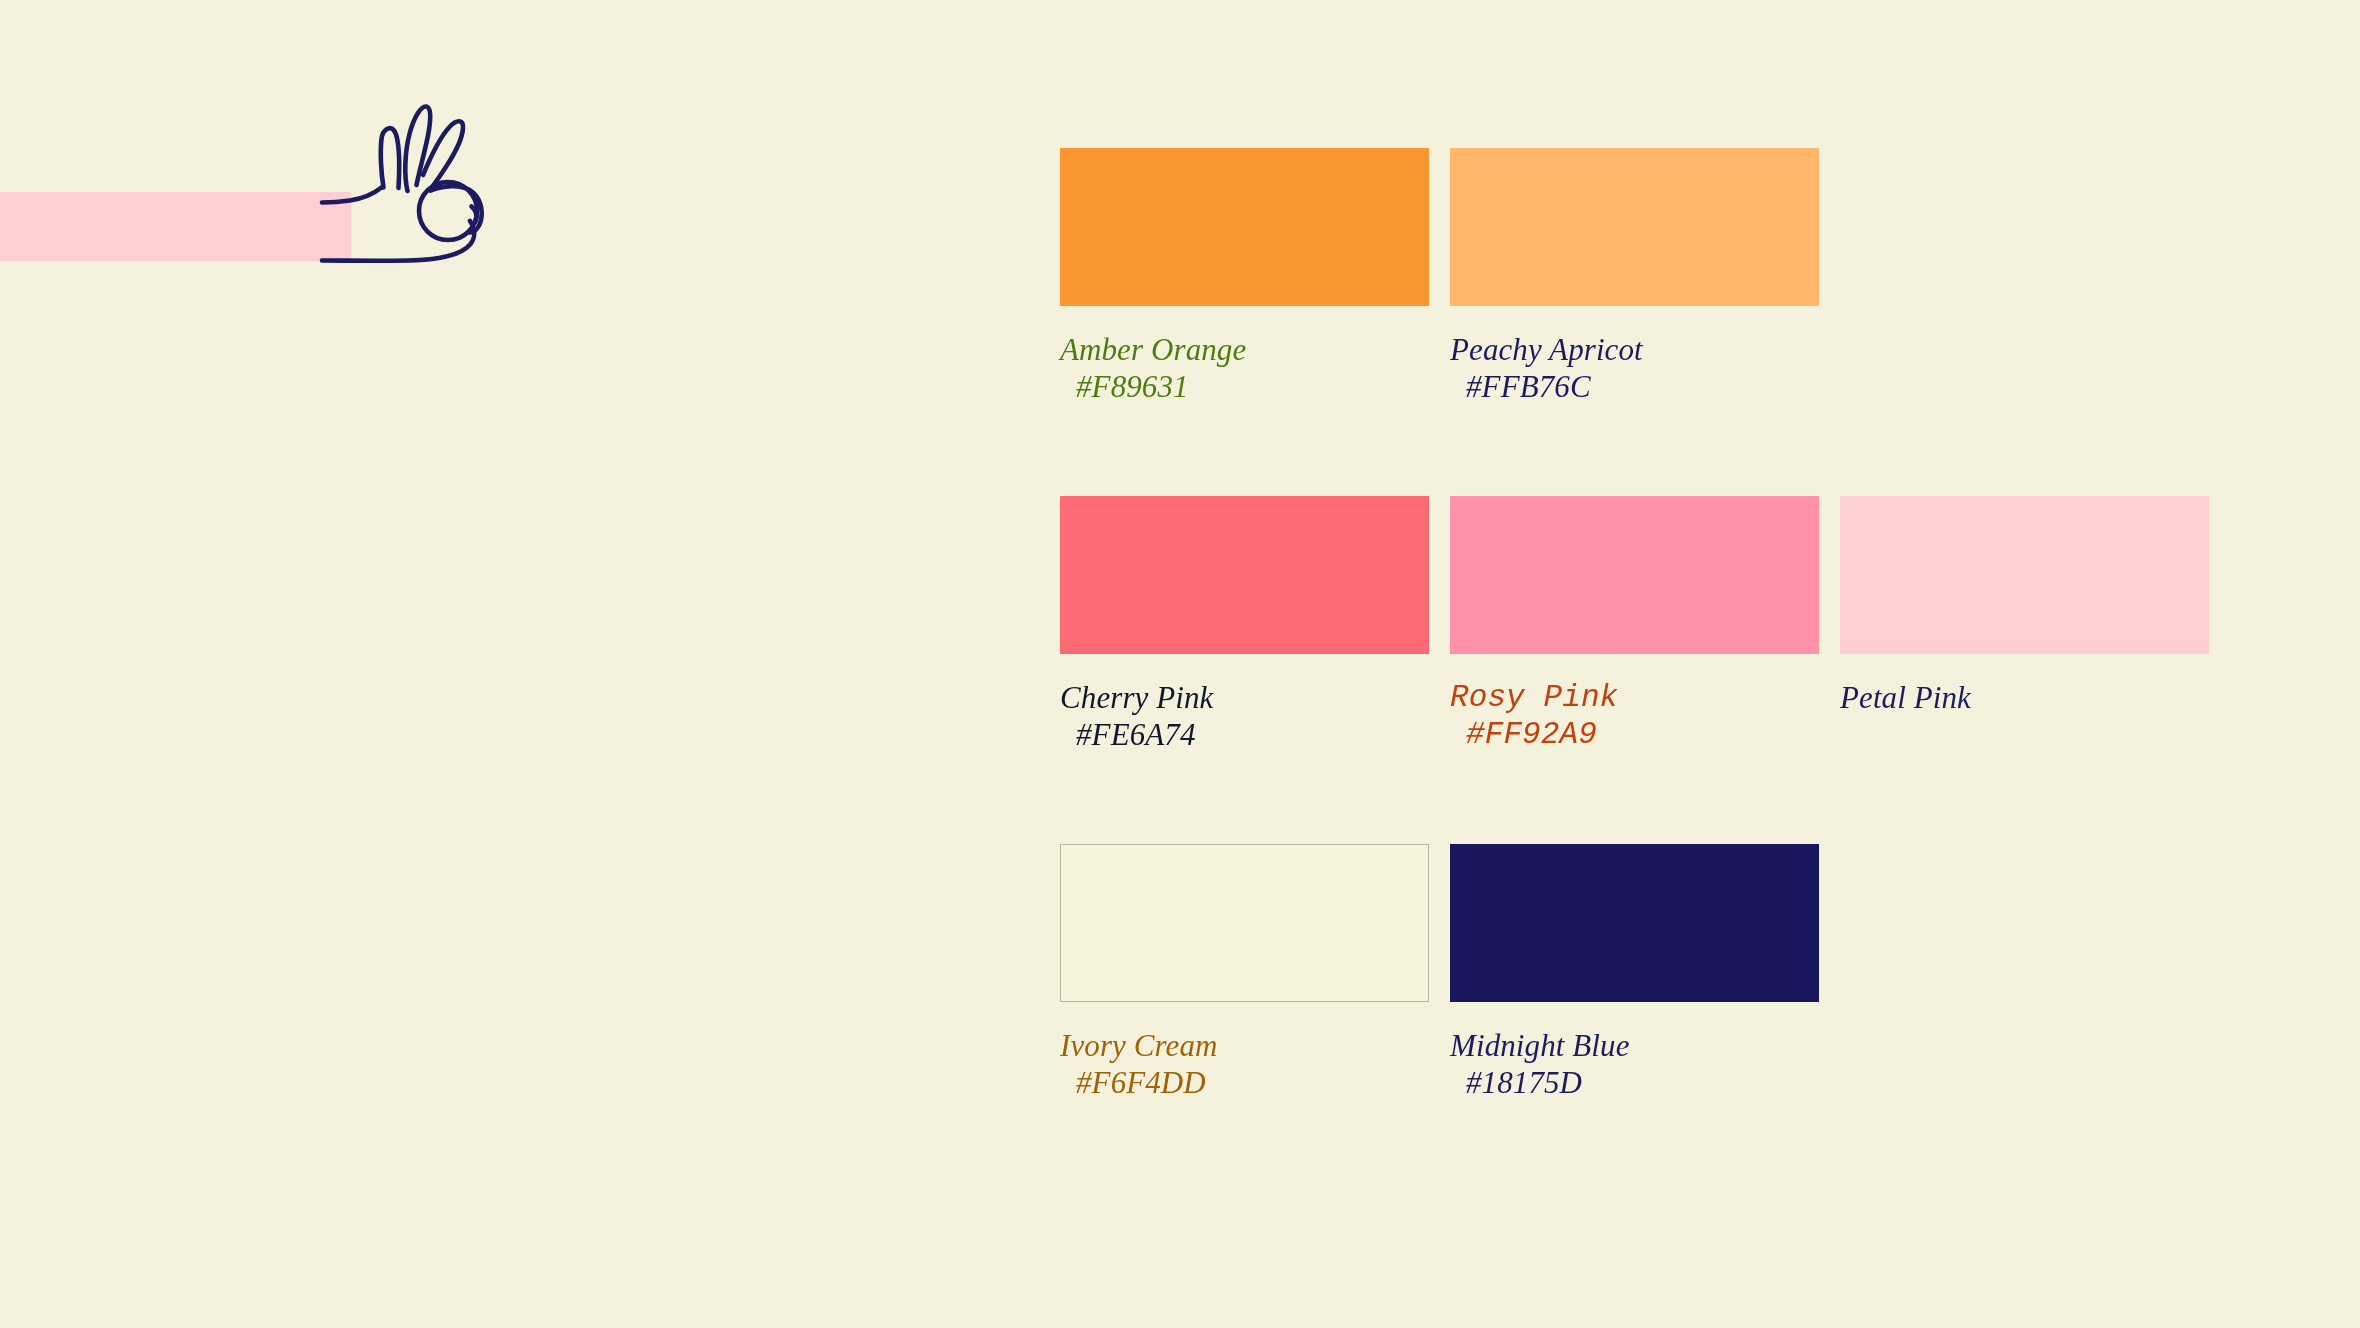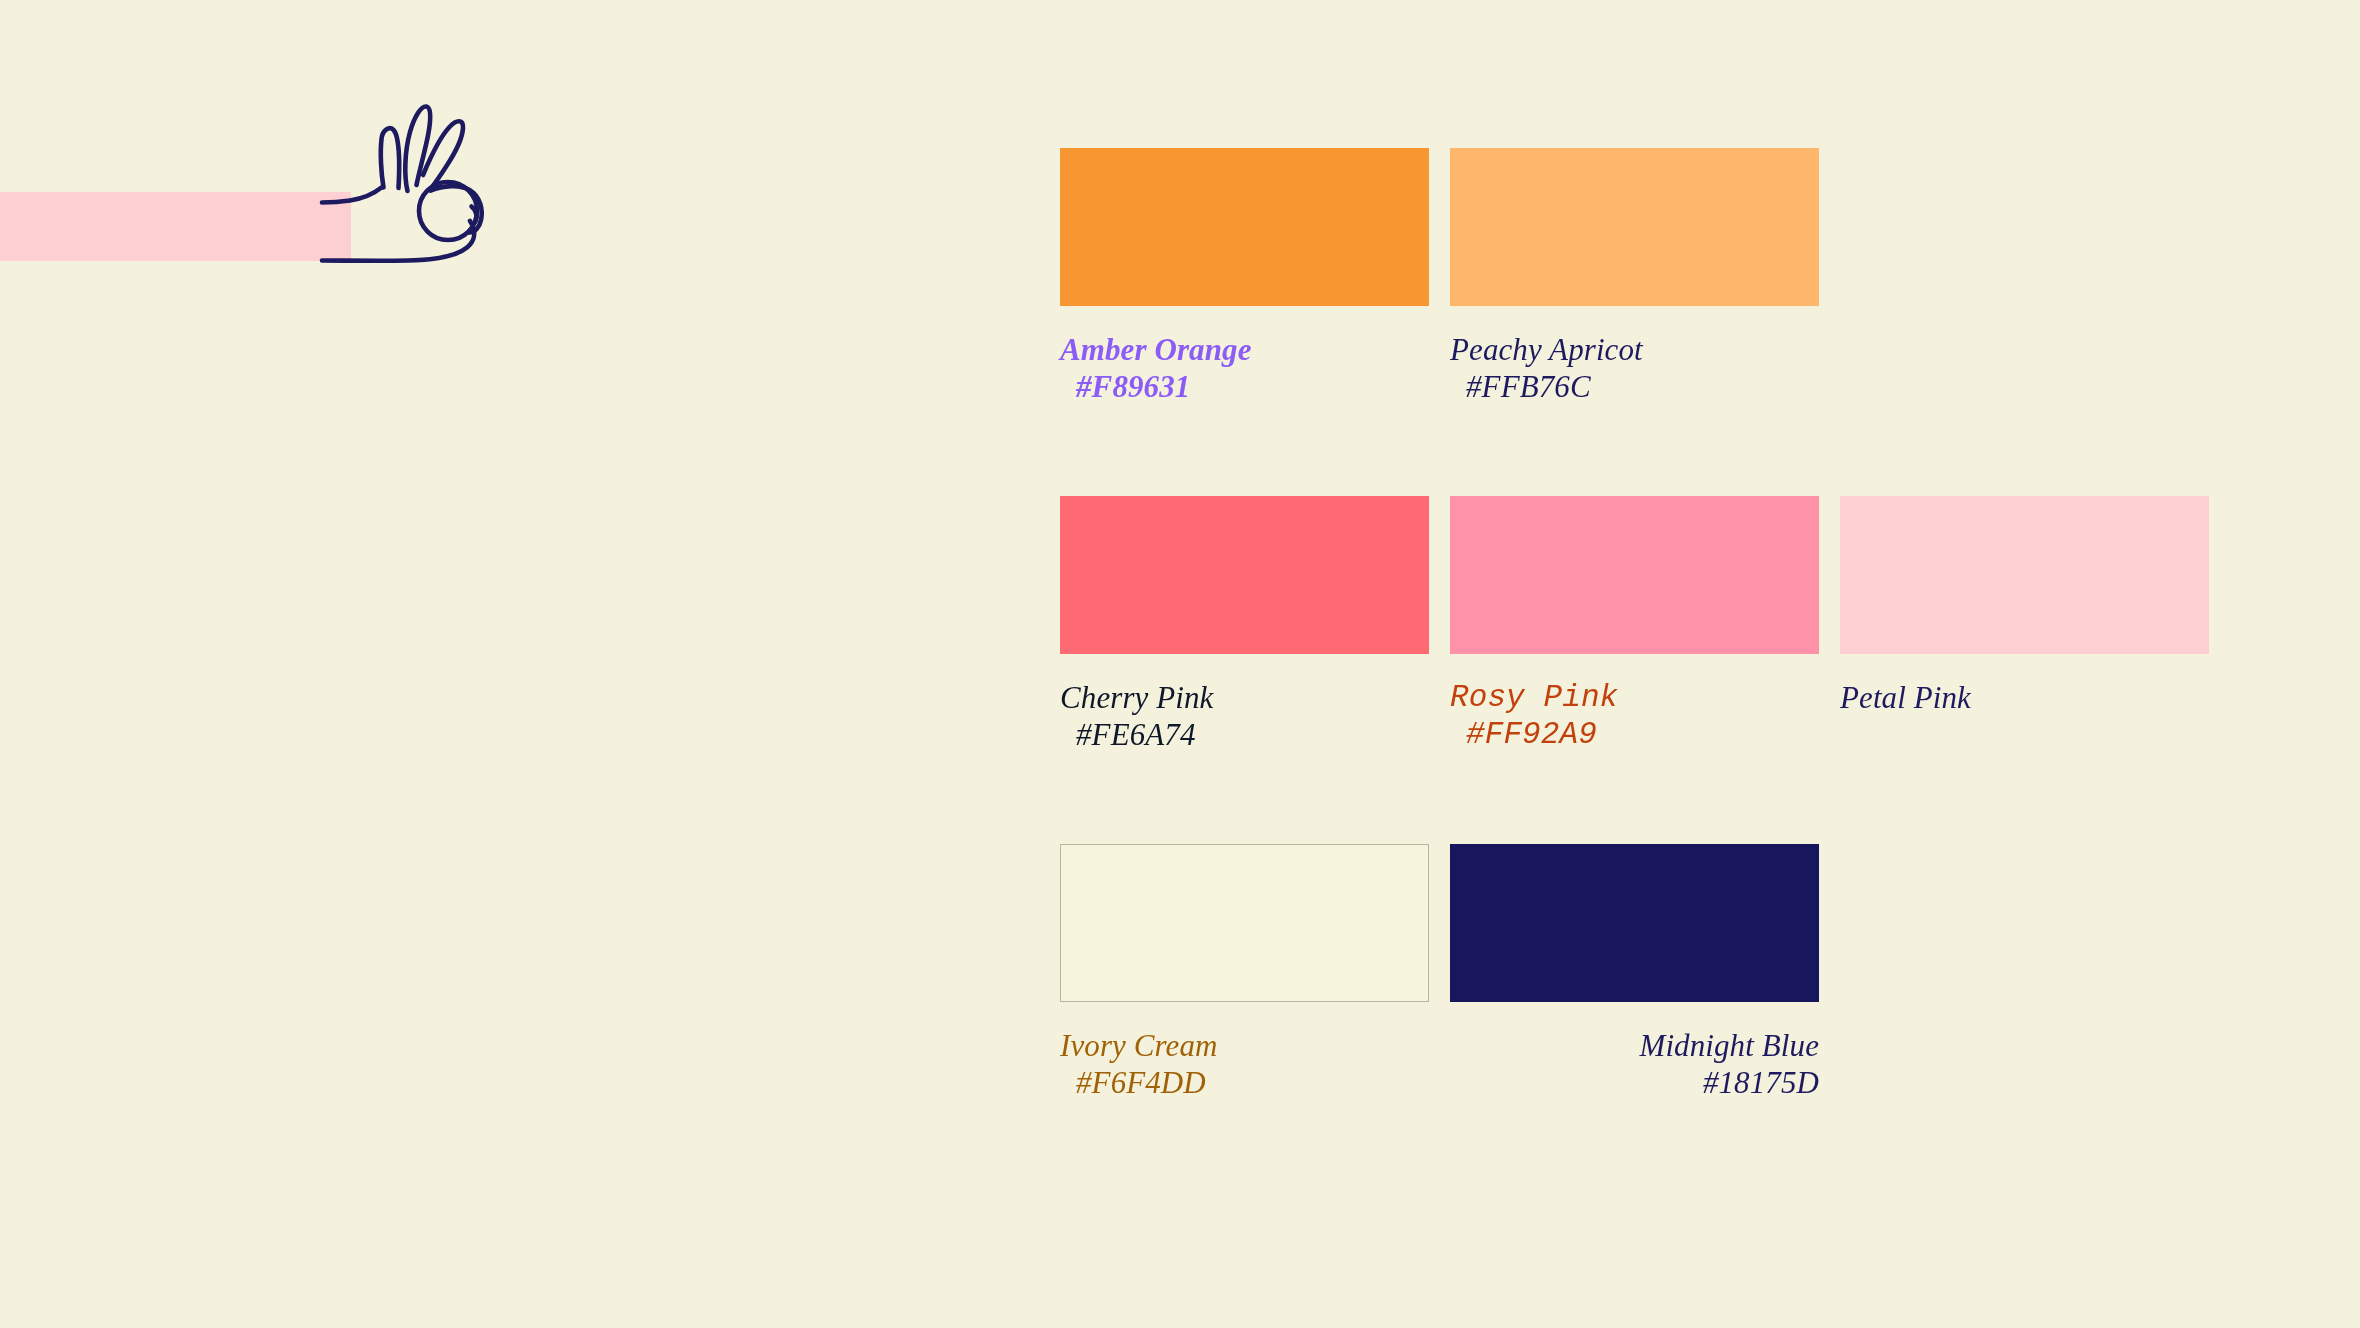--- a/index.html
+++ b/index.html
@@ -117,21 +117,21 @@
         <path d="M141.5 126.5 C146.5 130.5 148 137 145 142" stroke="#1D1A60"></path>
       </svg>
     </div>
   </div>
 
   <div id="palette">
 
     <div class="swatch-row">
       <div class="swatch-cell">
         <div class="swatch-chip" style="background-color: rgb(248, 150, 49);"></div>
-        <div class="swatch-meta" style="color: #8b5cf6; font-weight: bold;">
+        <div class="swatch-meta" style="color: #4d7c0f;">
           <span class="swatch-name">Amber Orange</span>
           <span class="swatch-hex">#F89631</span>
         </div>
       </div>
 
       <div class="swatch-cell">
         <div class="swatch-chip" style="background-color: rgb(255, 183, 108);"></div>
         <div class="swatch-meta" style="color: rgb(29, 26, 96);">
           <span class="swatch-name">Peachy Apricot</span>
           <span class="swatch-hex">#FFB76C</span>
@@ -168,21 +168,21 @@
       <div class="swatch-cell">
         <div class="swatch-chip bordered" style="background-color: rgb(246, 244, 221);"></div>
         <div class="swatch-meta" style="color: #a16207;">
           <span class="swatch-name">Ivory Cream</span>
           <span class="swatch-hex">#F6F4DD</span>
         </div>
       </div>
 
       <div class="swatch-cell">
         <div class="swatch-chip" style="background-color: rgb(24, 23, 93);"></div>
-        <div class="swatch-meta" style="color: rgb(29, 26, 96); text-align: right;">
+        <div class="swatch-meta" style="color: rgb(29, 26, 96);">
           <span class="swatch-name">Midnight Blue</span>
           <span class="swatch-hex">#18175D</span>
         </div>
       </div>
     </div>
 
   </div>
 </div>
 
 </body></html>

